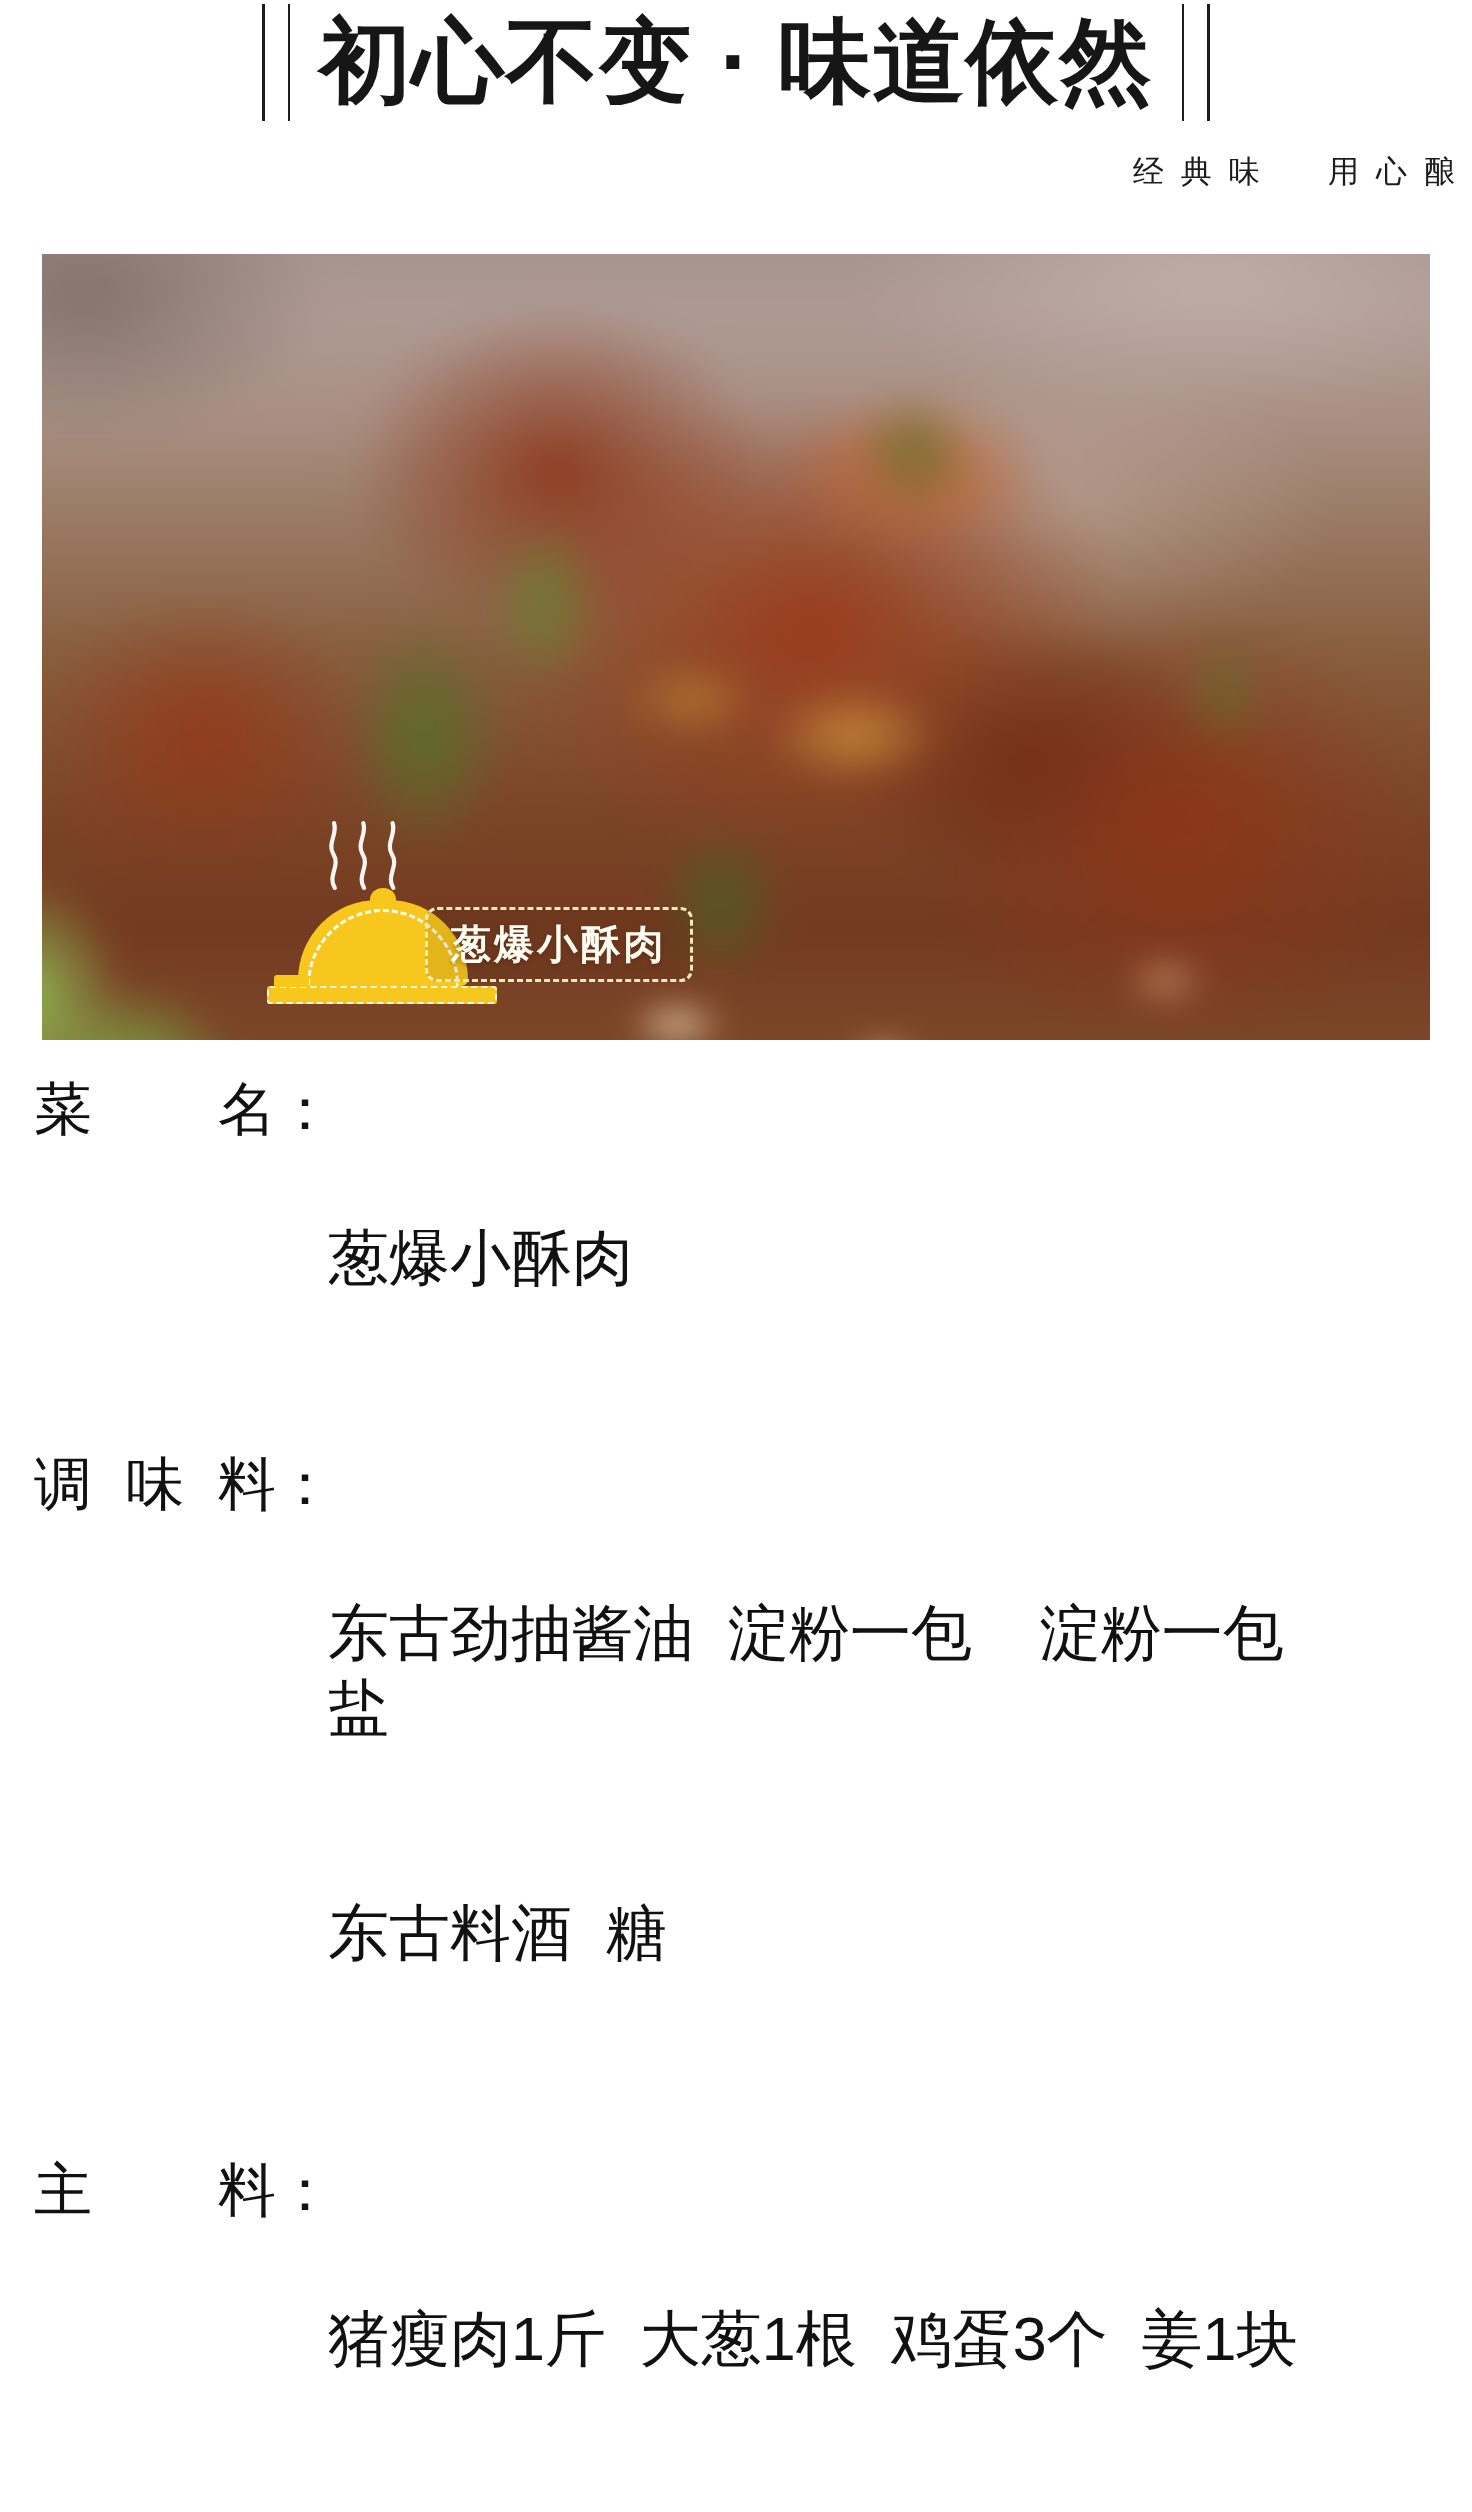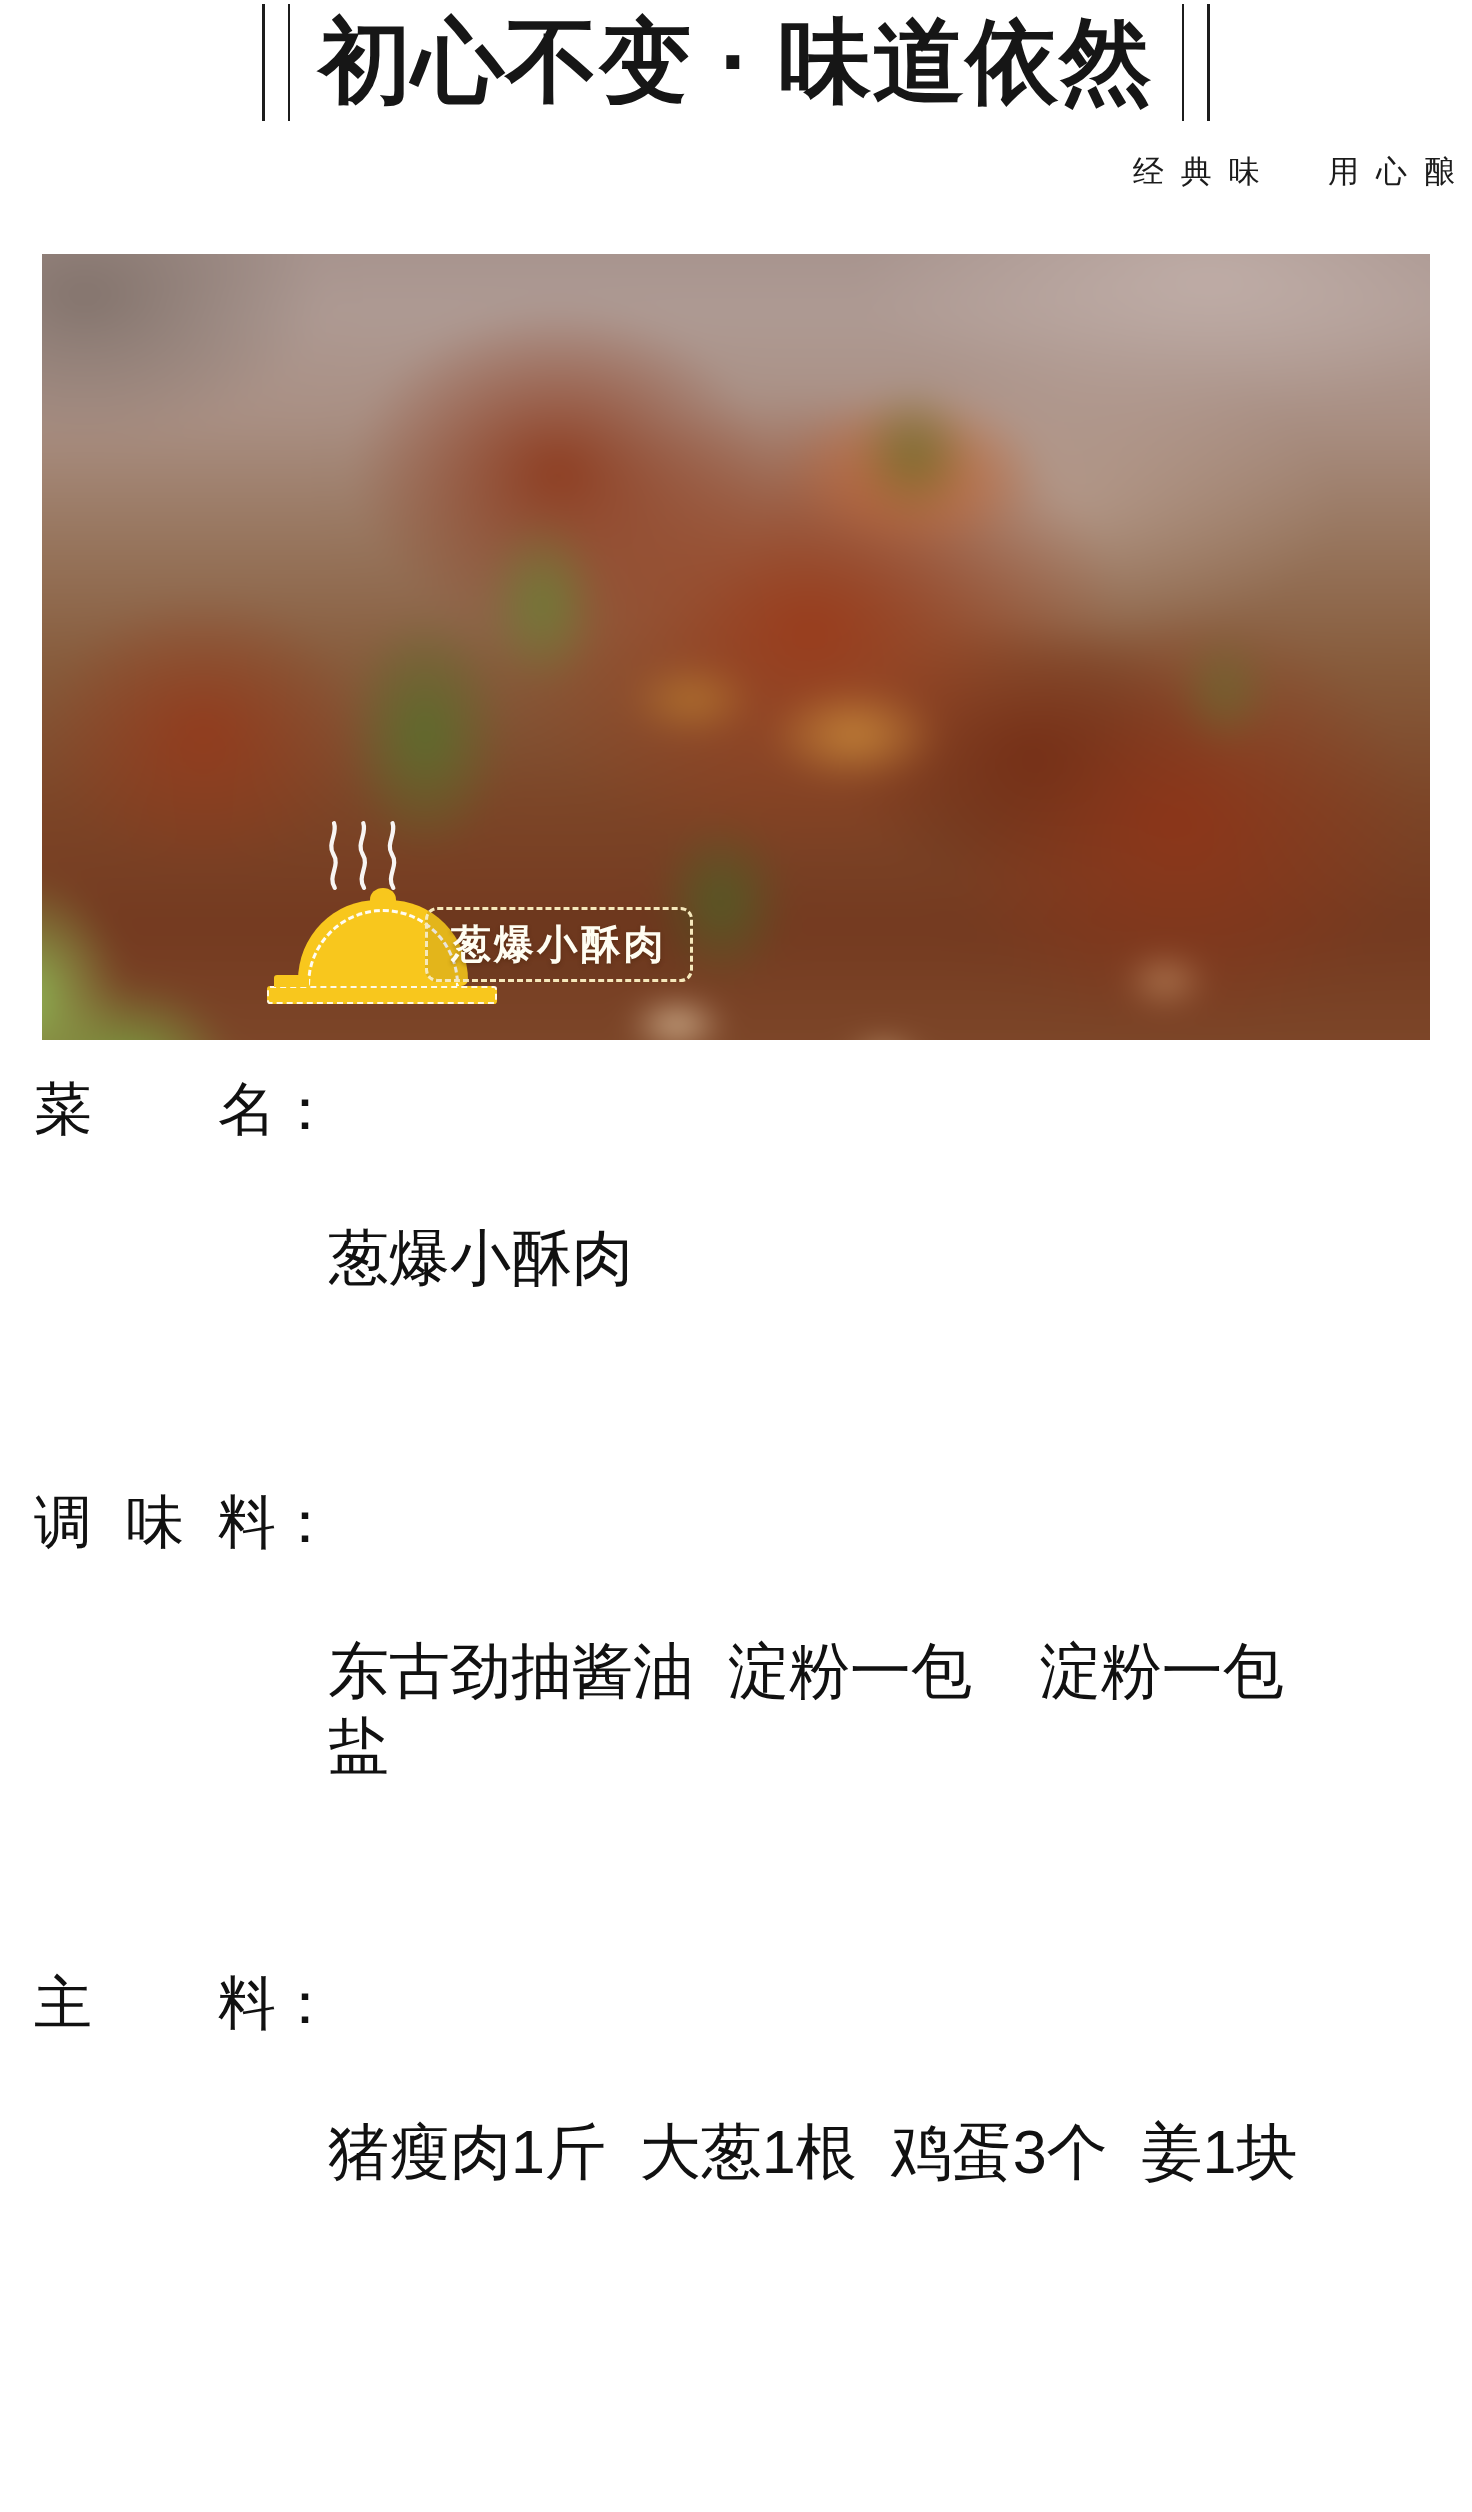--- a/index.html
+++ b/index.html
@@ -117,21 +117,21 @@
     display: inline-block; width: 242px;
     text-align: justify; text-align-last: justify;
   }
   .colon { display: inline-block; width: 52px; }
   .row-content {
     flex: 1; font-size: 61px; line-height: 75px;
     white-space: pre-wrap; word-break: break-all;
   }
   .cline { display: block; }
   .row-name    { margin-top: 31px; }
-  .row-season  { margin-top: 38px; }
+  .row-season  { }
   .row-main    { margin-top: 31px; }
 </style>
 </head>
 <body>
 
 <div class="header">
   <div class="title-row">
     <span class="bars">
         <i></i>
         <i></i>
@@ -173,20 +173,21 @@
     </div>
   </div>
 
   <div class="row row-season">
     <div class="row-label">
       <span class="label-chars">调味料</span>
         <span class="colon">：</span>
     </div>
     <div class="row-content">
       <span class="cline">东古劲抽酱油  淀粉一包    淀粉一包      盐</span>
+      <span class="cline">东古料酒  糖</span>
     </div>
   </div>
 
   <div class="row row-main">
     <div class="row-label">
       <span class="label-chars">主料</span>
         <span class="colon">：</span>
     </div>
     <div class="row-content">
       <span class="cline">猪瘦肉1斤  大葱1根  鸡蛋3个  姜1块</span>

